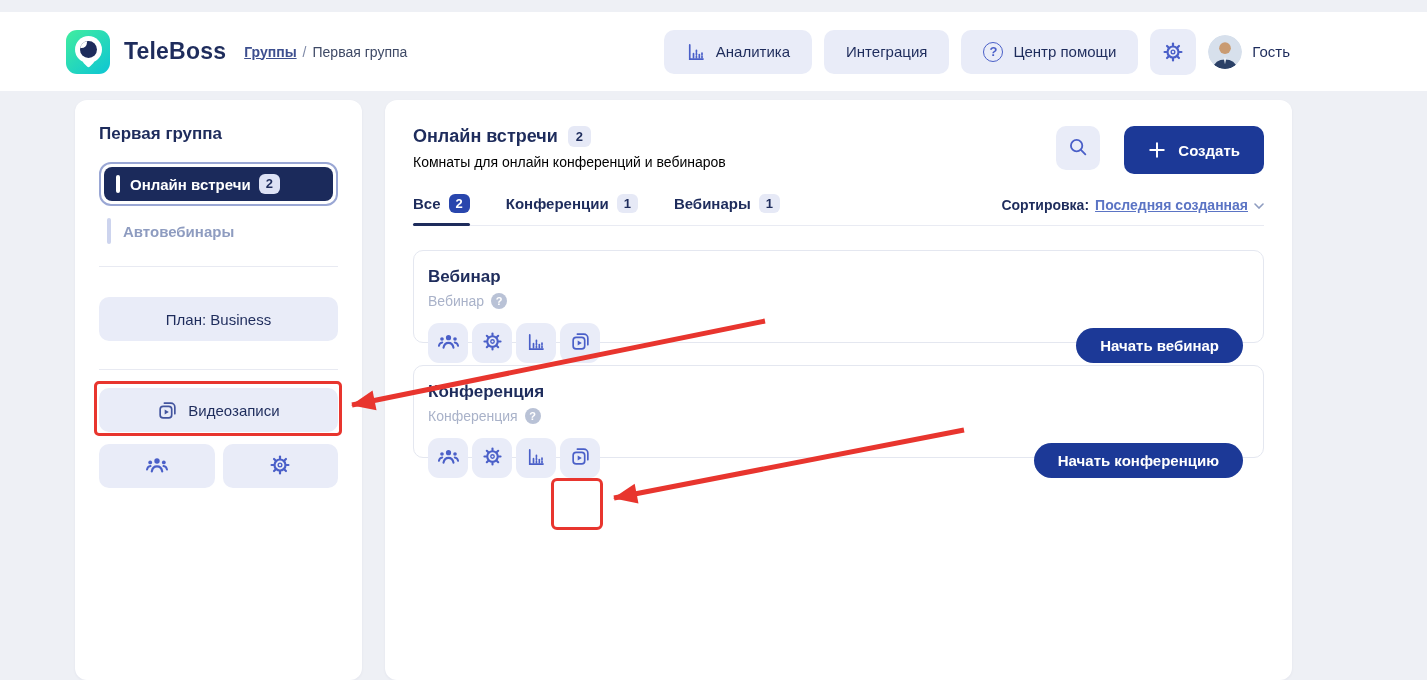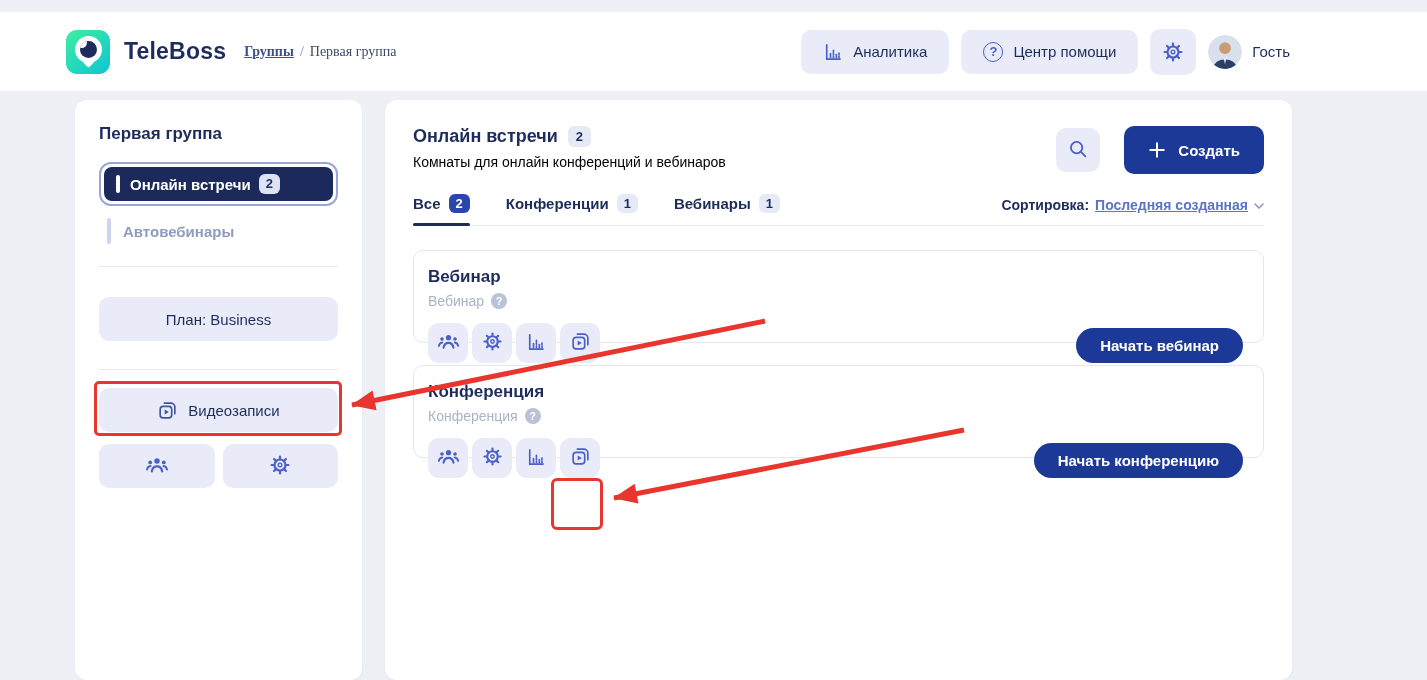--- a/index.html
+++ b/index.html
@@ -31,21 +31,21 @@
   }
   .logo-moon {
     position:absolute; width:17px; height:17px; border-radius:50%;
     background:#1e2c5c; top:11px; left:13.5px; overflow:hidden;
   }
   .logo-moon::after {
     content:""; position:absolute; width:11px; height:11px; border-radius:50%;
     background:#fff; top:-4px; left:-4px;
   }
   .brand { font-size:23px; font-weight:bold; color:#1e2c5c; margin-left:14px; letter-spacing:.2px; }
-  .breadcrumb { margin-left:18px; font-size:14px; display:flex; gap:6px; align-items:center;font-family:Liberation Serif, serif; }
+  .breadcrumb { margin-left:18px; font-size:14px; display:flex; gap:6px; align-items:center; }
   .breadcrumb a { color:#3d4f8f; text-decoration:underline; font-weight:600; cursor:pointer; }
   .crumb-sep { color:#7d88a6; }
   .crumb-current { color:#3f4a66; }
   .header-right { margin-left:auto; display:flex; align-items:center; gap:12px; }
   .hbtn {
     height:44px; border:none; border-radius:10px; background:#e9ecf8;
     display:inline-flex; align-items:center; gap:10px; padding:0 22px;
     font-family:inherit; font-size:15px; font-weight:500; color:#1e2c5c; cursor:pointer;
   }
   .hbtn .ic { color:#4a5fc8; display:inline-flex; }
@@ -107,21 +107,21 @@
     box-shadow:0 1px 3px rgba(30,40,90,.05);
   }
   .main-head { display:flex; align-items:flex-start; }
   .main-title-row { display:flex; align-items:center; gap:10px; }
   .main-title { font-size:18px; font-weight:bold; color:#1e2c5c; }
   .main-title-badge {
     background:#e6e9f6; color:#1e2c5c; font-size:13px; font-weight:bold;
     border-radius:6px; padding:3px 8px;
   }
   .main-subtitle { margin-top:7px; font-size:14px; font-weight:500; color:#000000; }
-  .head-actions { margin-left:auto; display:flex; gap:24px; align-items:center; }
+  .head-actions { margin-left:auto; display:flex; gap:24px; align-items:flex-start; }
   .search-btn {
     width:44px; height:44px; border:none; border-radius:10px; background:#e9ecf8;
     display:flex; align-items:center; justify-content:center; color:#4a5fc8; cursor:pointer;
   }
   .create-btn {
     height:48px; border:none; border-radius:10px; background:#1c3997; color:#fff;
     font-family:inherit; font-size:15px; font-weight:bold; padding:0 24px;
     display:flex; align-items:center; gap:12px; cursor:pointer;
   }
   .tabs-row {
@@ -244,20 +244,23 @@
     <span class="crumb-current">Первая группа</span>
   </div>
   <div class="header-right">
     <button class="hbtn">
       <span class="ic">
           <svg width="20" height="20">
             <use href="#icon-chart"></use>
           </svg>
         </span>
       <span>Аналитика</span>
+    </button>
+    <button class="hbtn">
+      <span>Интеграция</span>
     </button>
     <button class="hbtn">
       <span class="help-circle"></span>
       <span>Центр помощи</span>
     </button>
     <button class="hbtn hbtn-square">
       <span class="ic">
           <svg width="22" height="22">
             <use href="#icon-gear"></use>
           </svg>

